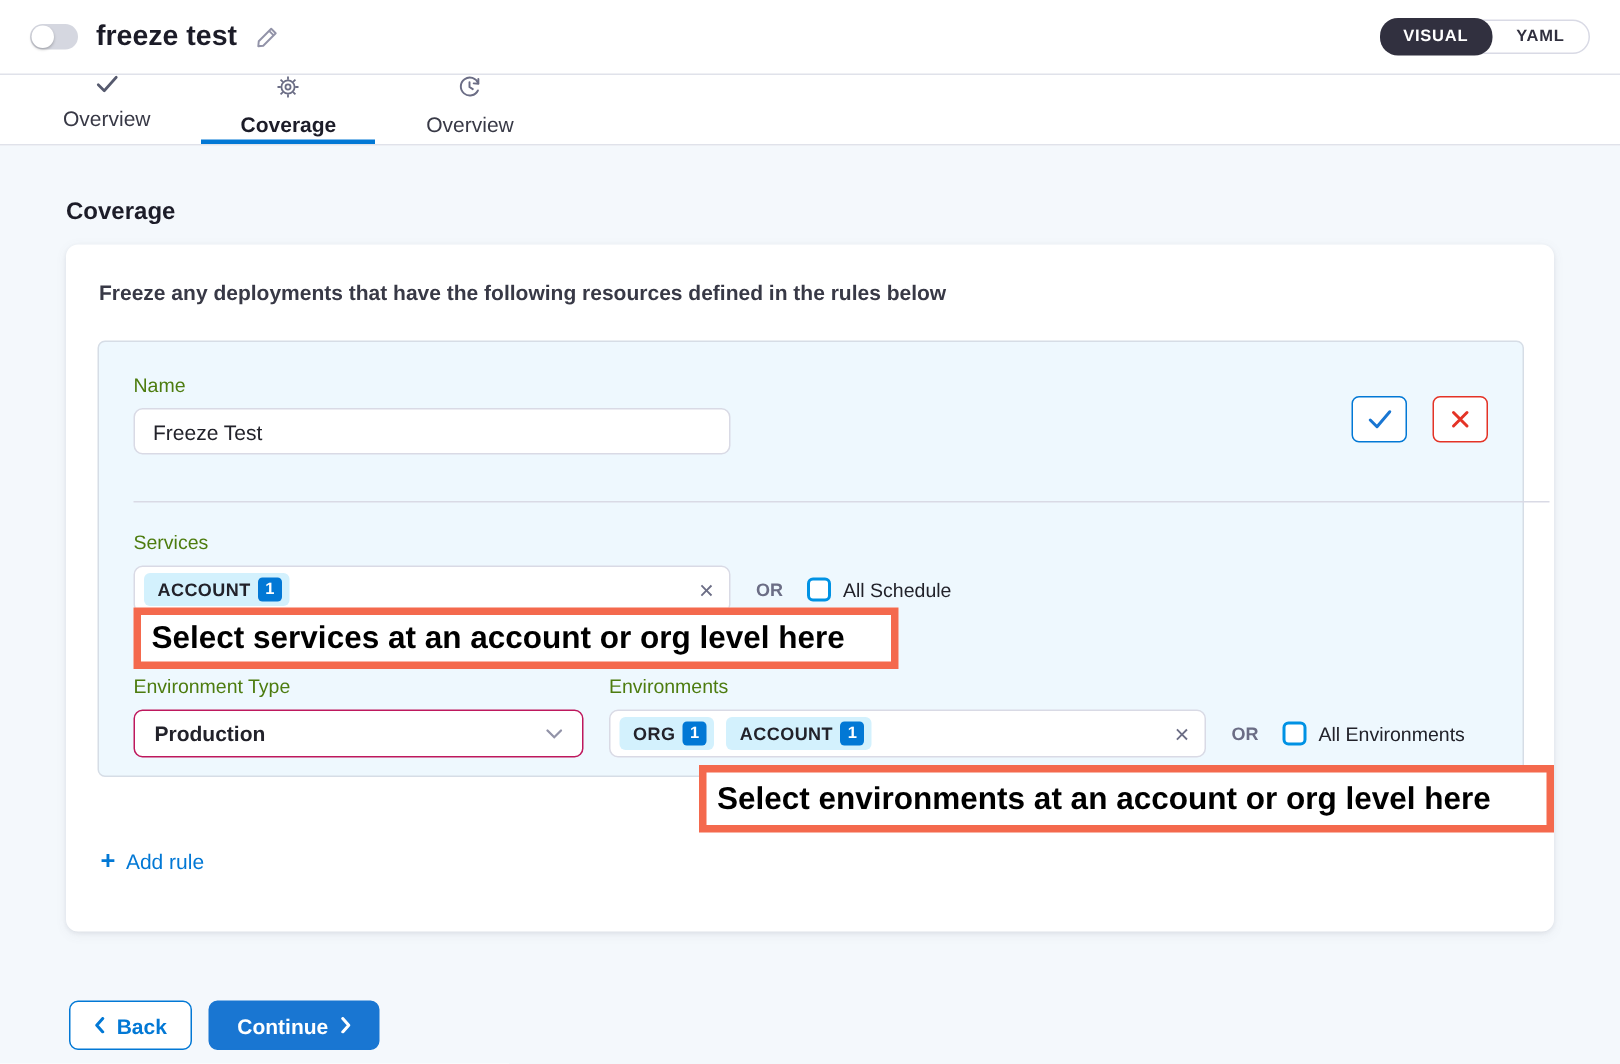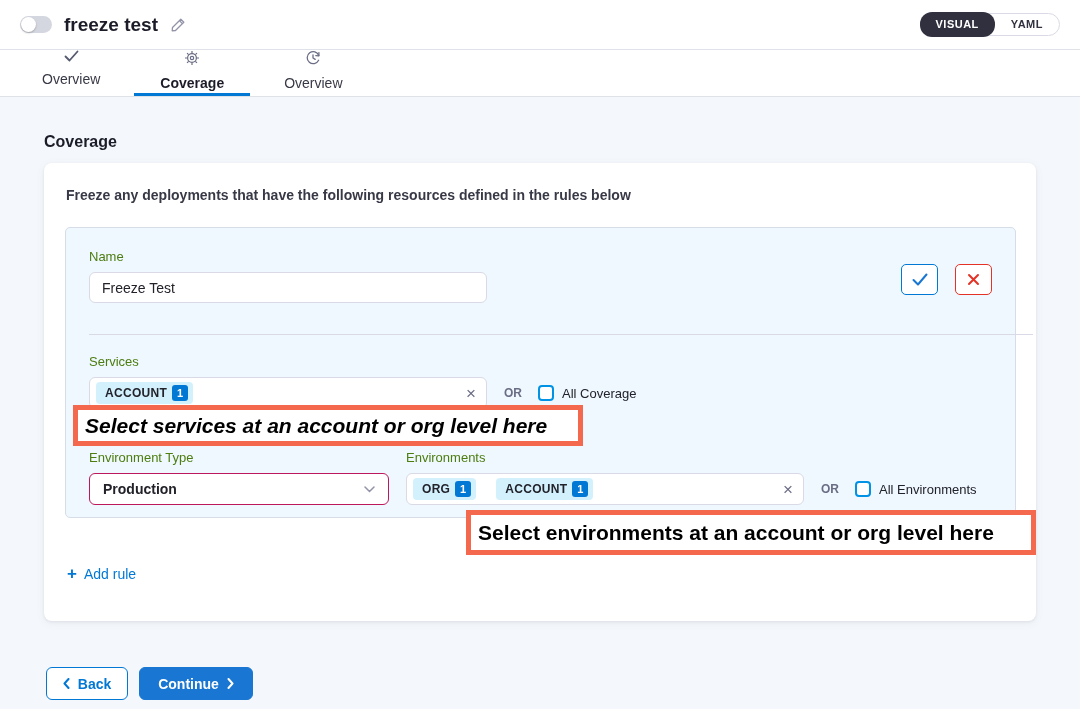--- a/index.html
+++ b/index.html
@@ -52,25 +52,25 @@
   .or-label { font-size:12px; color:#6b6d85; font-weight:bold; margin:0 16px 0 17px; }
   .check-wrap { display:flex; align-items:center; gap:8px; cursor:pointer; }
   .checkbox { width:16px; height:16px; background:#ffffff; border:2px solid #0092e4; border-radius:4px; }
   .check-label { font-size:13px; color:#22222a; }
 
   .env-row { display:flex; margin-top:41px; }
   .env-col { display:flex; flex-direction:column; }
   .select-box { width:300px; height:32px; background:#ffffff; border:1px solid #be185d; border-radius:6px; display:flex; align-items:center; justify-content:space-between; padding:0 13px; cursor:pointer;font-weight:bold; }
   .select-box .sel-value { font-size:14px; color:#22222a; }
   .env-col.second { margin-left:17px; }
-  .env-tags { width:398px;gap:12px; }
+  .env-tags { width:398px; }
 
   
   .annotation { position:absolute; background:#ffffff; border:5px solid #f4694d; font-weight:bold; color:#000000; font-size:21px; display:flex; align-items:center; padding:0 7px; white-space:nowrap; z-index:5; }
-  .annotation.services-note { top:177px; left:7px; height:41px; width:510px;font-style:italic; }
+  .annotation.services-note { top:177px; left:23px; height:41px; width:510px; }
   .annotation.environments-note { top:282px; left:400px; height:45px; width:570px; }
 
   .add-rule { display:inline-flex; align-items:center; gap:7px; color:#0278d5; font-size:14px; margin-top:47px; margin-left:2px; cursor:pointer; }
   .add-rule .plus { font-size:17px; font-weight:bold; line-height:1; }
 
   
   .footer-actions { display:flex; gap:11px; margin:46px 0 0 2px; }
   .btn { height:33px; border-radius:6px; display:flex; align-items:center; justify-content:center; gap:8px; font-size:14px; font-weight:bold; cursor:pointer; }
   .btn.back { width:82px; background:#ffffff; border:1px solid #0278d5; color:#0278d5; }
   .btn.continue { width:114px; background:#1976d2; border:1px solid #1976d2; color:#ffffff; }
@@ -166,21 +166,21 @@
             <span class="tag">
               <span>ACCOUNT</span>
               <span class="count-badge">1</span>
             </span>
             <span class="spacer"></span>
             <span class="clear-x">×</span>
           </div>
           <span class="or-label">OR</span>
           <span class="check-wrap">
             <span class="checkbox"></span>
-            <span class="check-label">All Coverage</span>
+            <span class="check-label">All Schedule</span>
           </span>
         </div>
       </div>
 
       <div class="env-row">
         <div class="env-col">
           <div class="field-label">Environment Type</div>
           <div class="select-box">
             <span class="sel-value">Production</span>
             <span>

